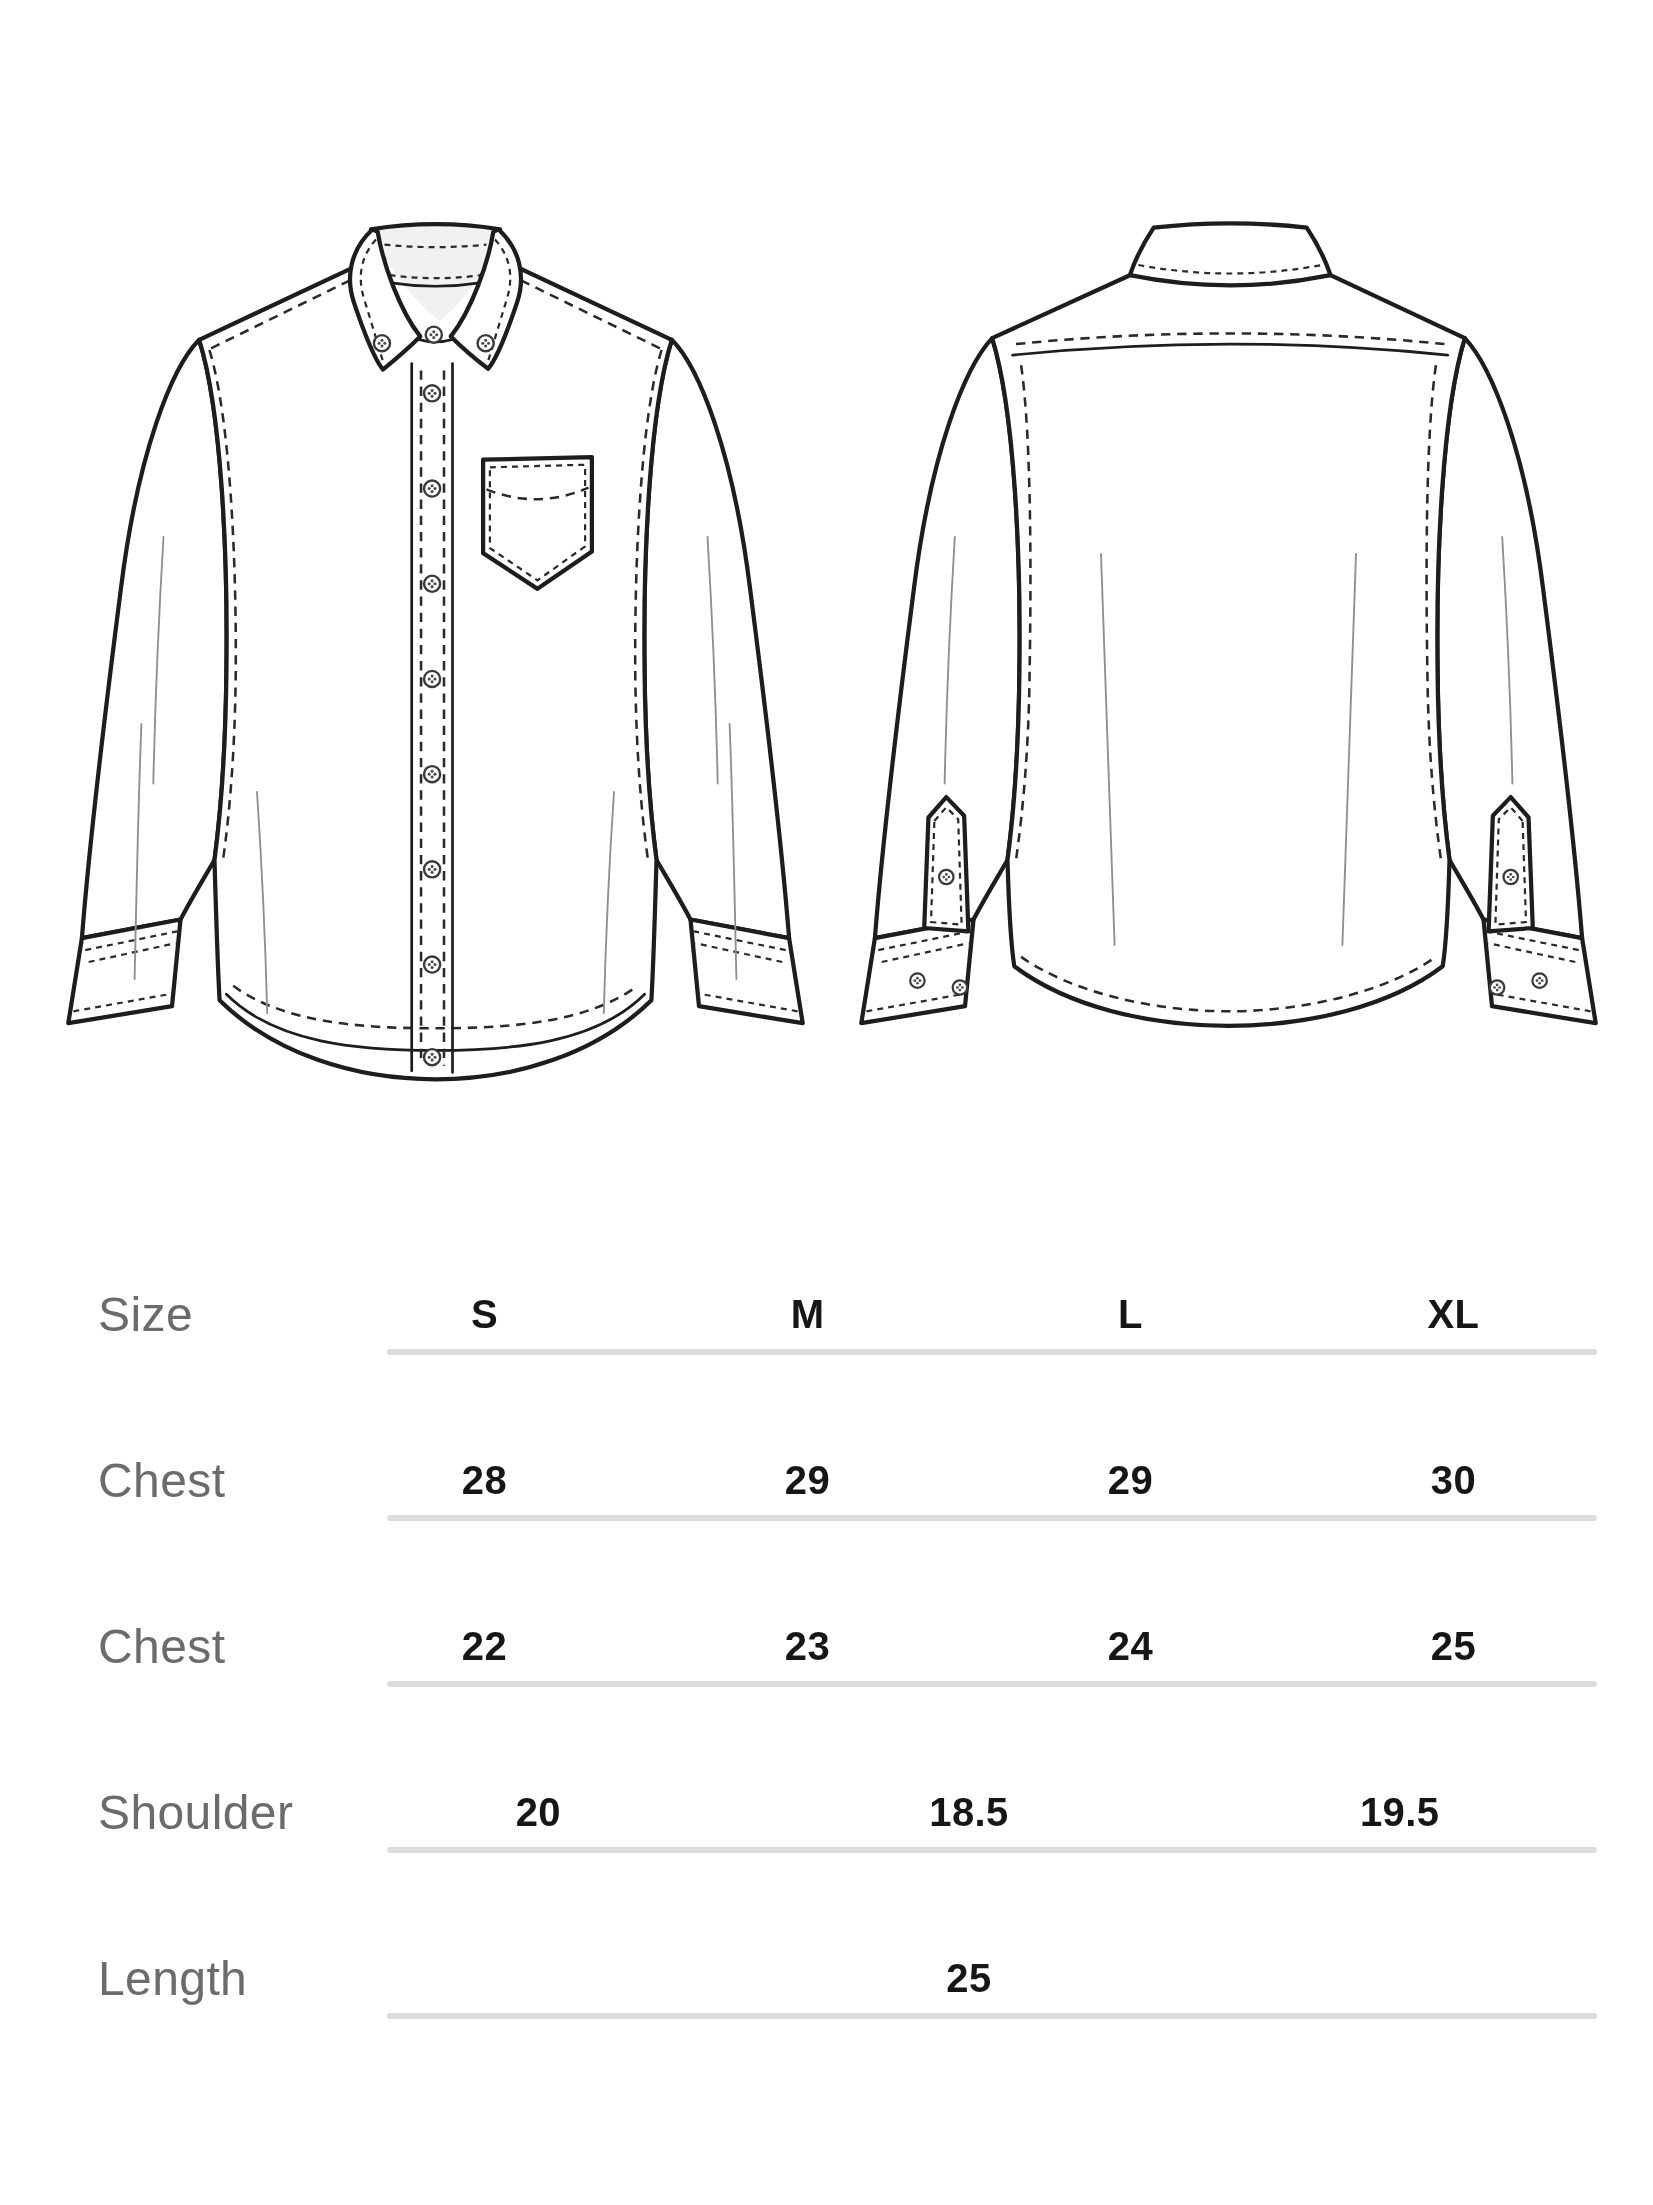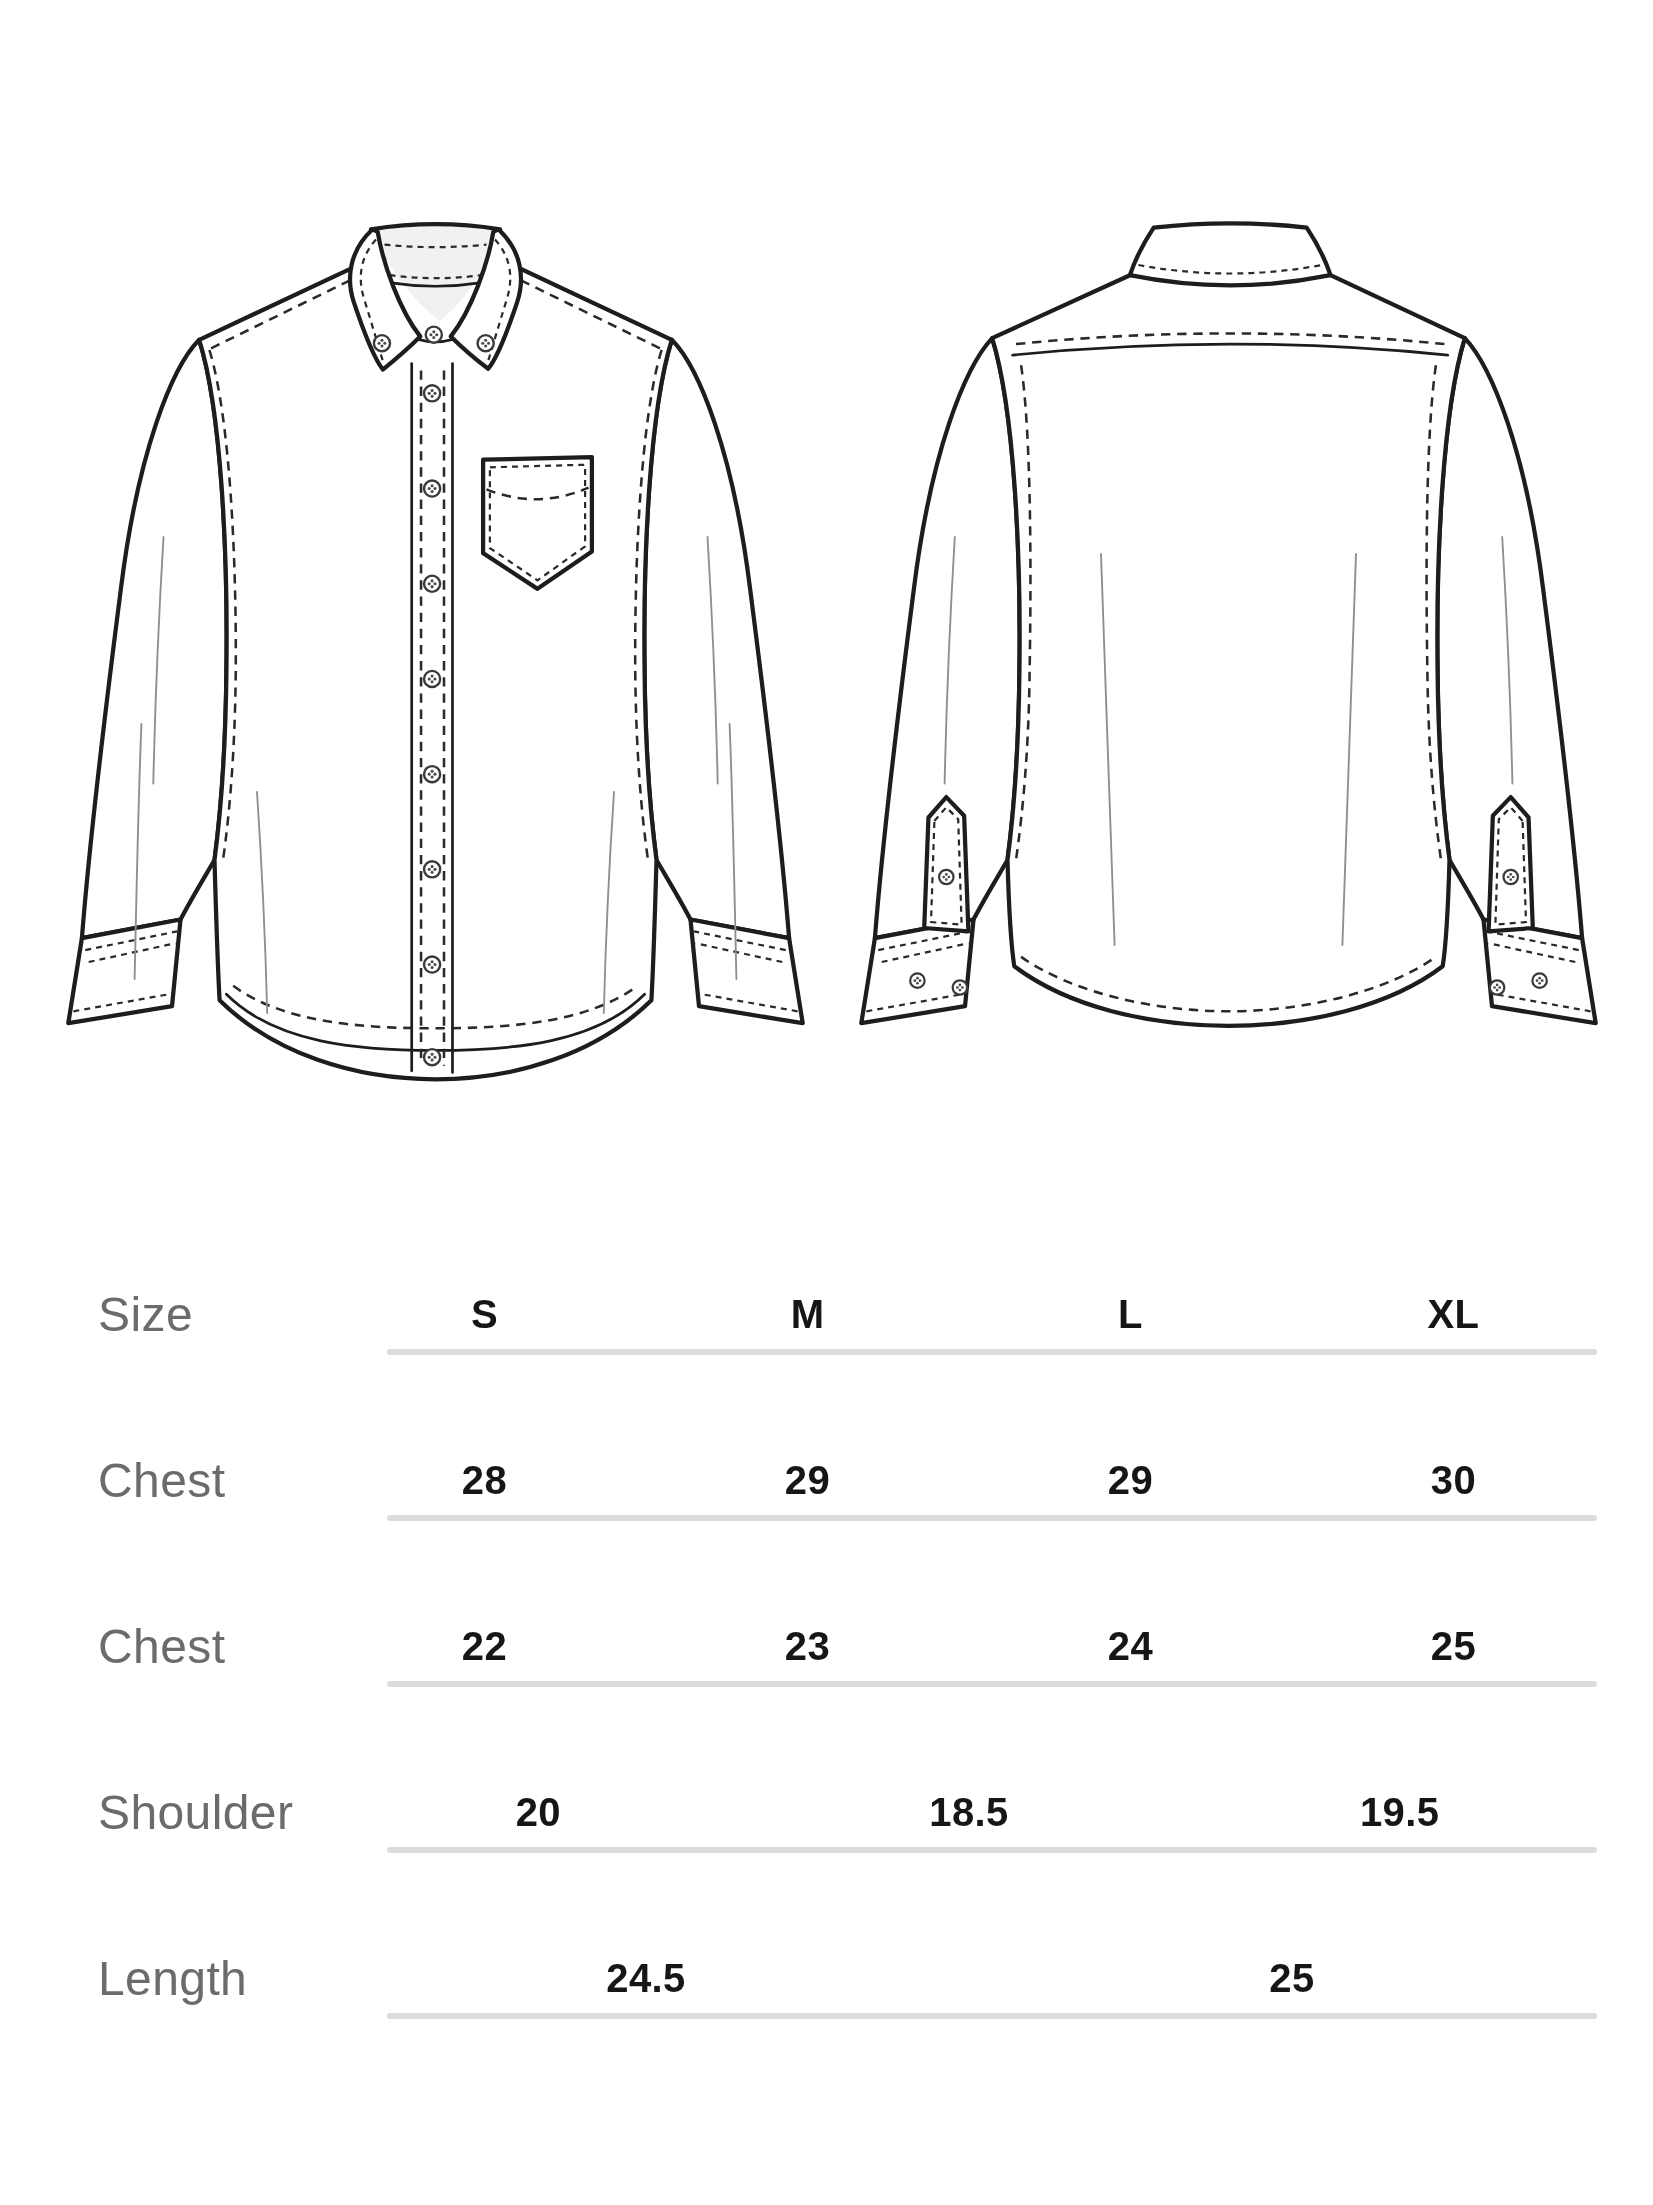--- a/index.html
+++ b/index.html
@@ -252,21 +252,20 @@
         <div class="sc-cell">20</div>
         <div class="sc-cell">18.5</div>
         <div class="sc-cell">19.5</div>
       </div>
       <div class="sc-rule"></div>
     </div>
 
     <div class="sc-row">
       <div class="sc-label">Length</div>
       <div class="sc-values">
-        <div class="sc-cell">24.5</div>
         <div class="sc-cell">25</div>
       </div>
       <div class="sc-rule"></div>
     </div>
 
   </div>
 </div>
 
 
 </body></html>

